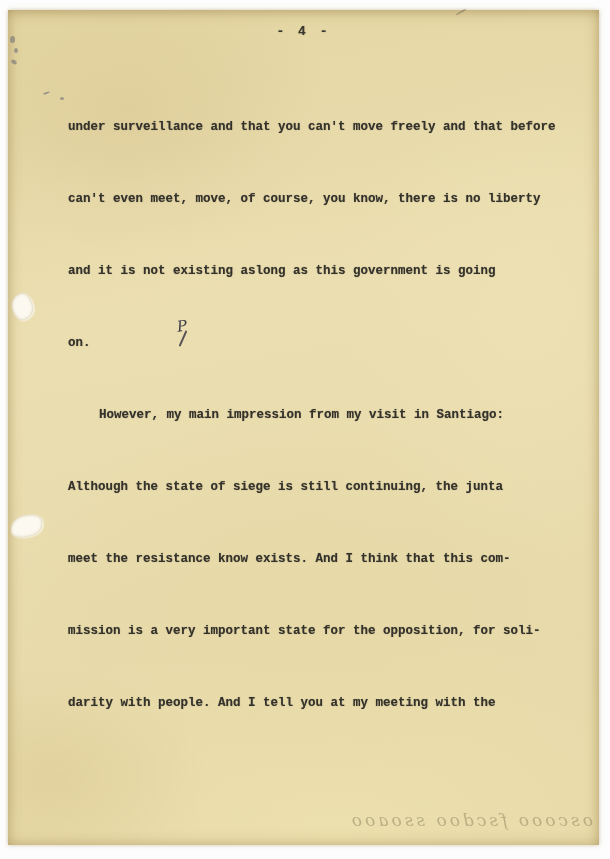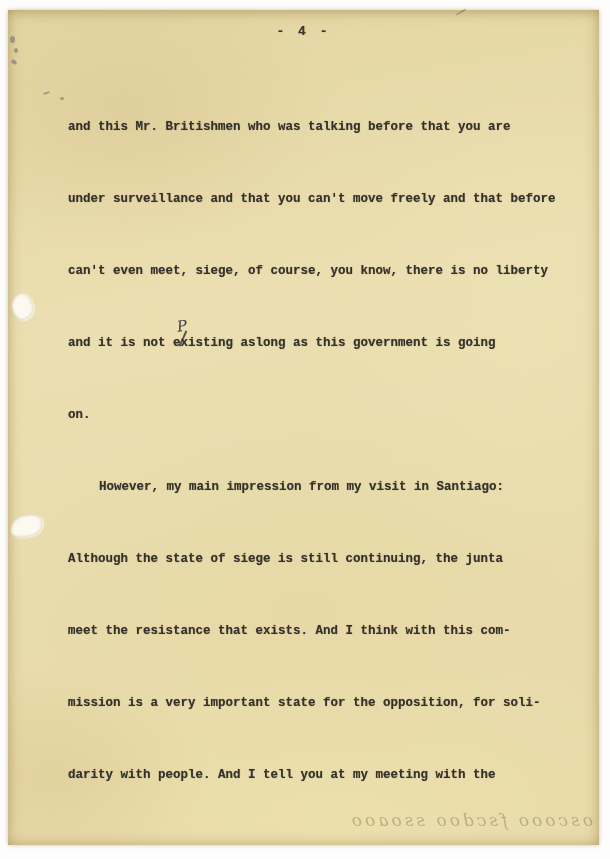--- a/index.html
+++ b/index.html
@@ -113,28 +113,27 @@
 </style>
 </head>
 <body>
 
 <div class="scan">
   <div class="paper">
 
     <div class="page-number">- 4 -</div>
 
     <div class="typed-text">
-      <div class="line">and this Mr. Britishmen who was talking before that you are</div>
       <div class="line">under surveillance and that you can't move freely and that before</div>
-      <div class="line">can't even meet, siege, of course, you know, there is no liberty</div>
+      <div class="line">can't even meet, move, of course, you know, there is no liberty</div>
       <div class="line">and it is not existing aslong as this government is going</div>
       <div class="line">on.</div>
       <div class="line indent">However, my main impression from my visit in Santiago:</div>
       <div class="line">Although the state of siege is still continuing, the junta</div>
-      <div class="line">meet the resistance that exists. And I think with this com-</div>
+      <div class="line">meet the resistance know exists. And I think that this com-</div>
       <div class="line">mission is a very important state for the opposition, for soli-</div>
       <div class="line">darity with people. And I tell you at my meeting with the</div>
       
       
       
       
       
       
       
       

